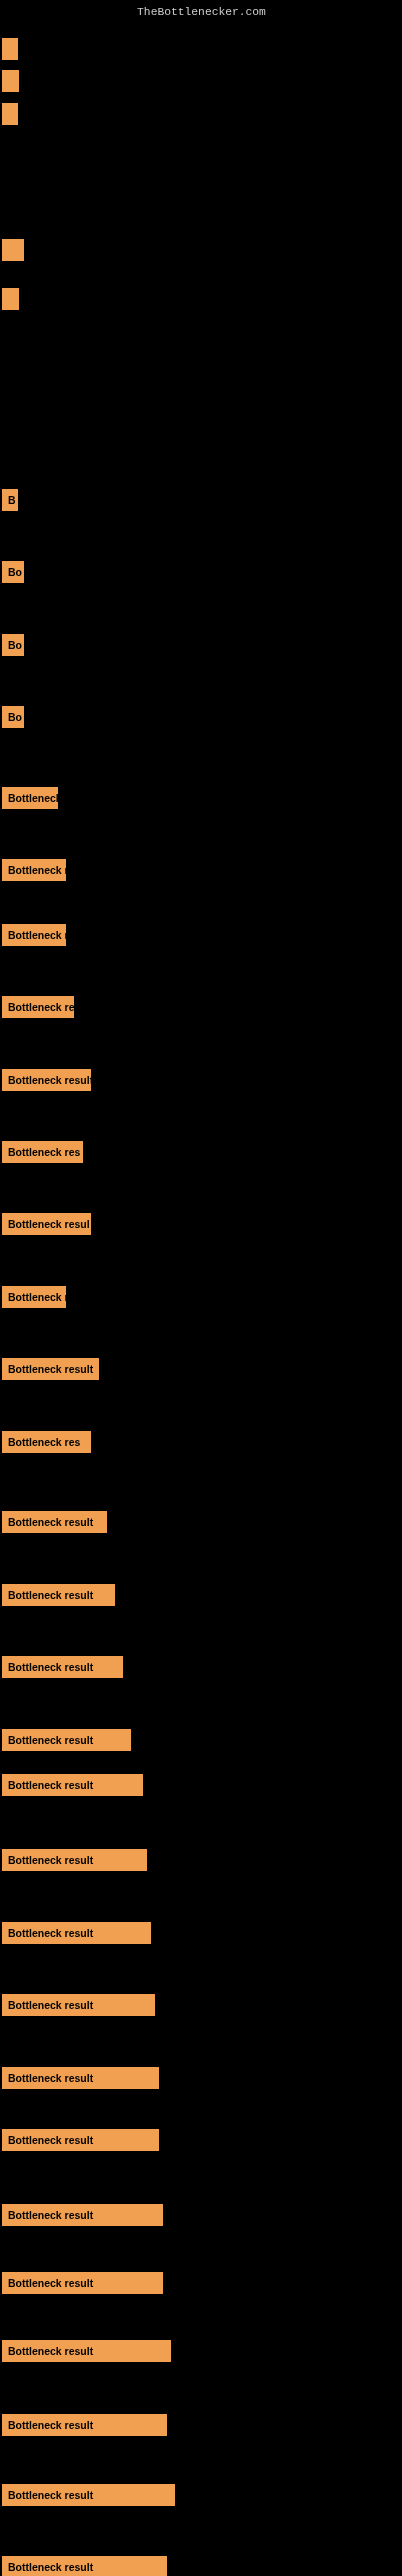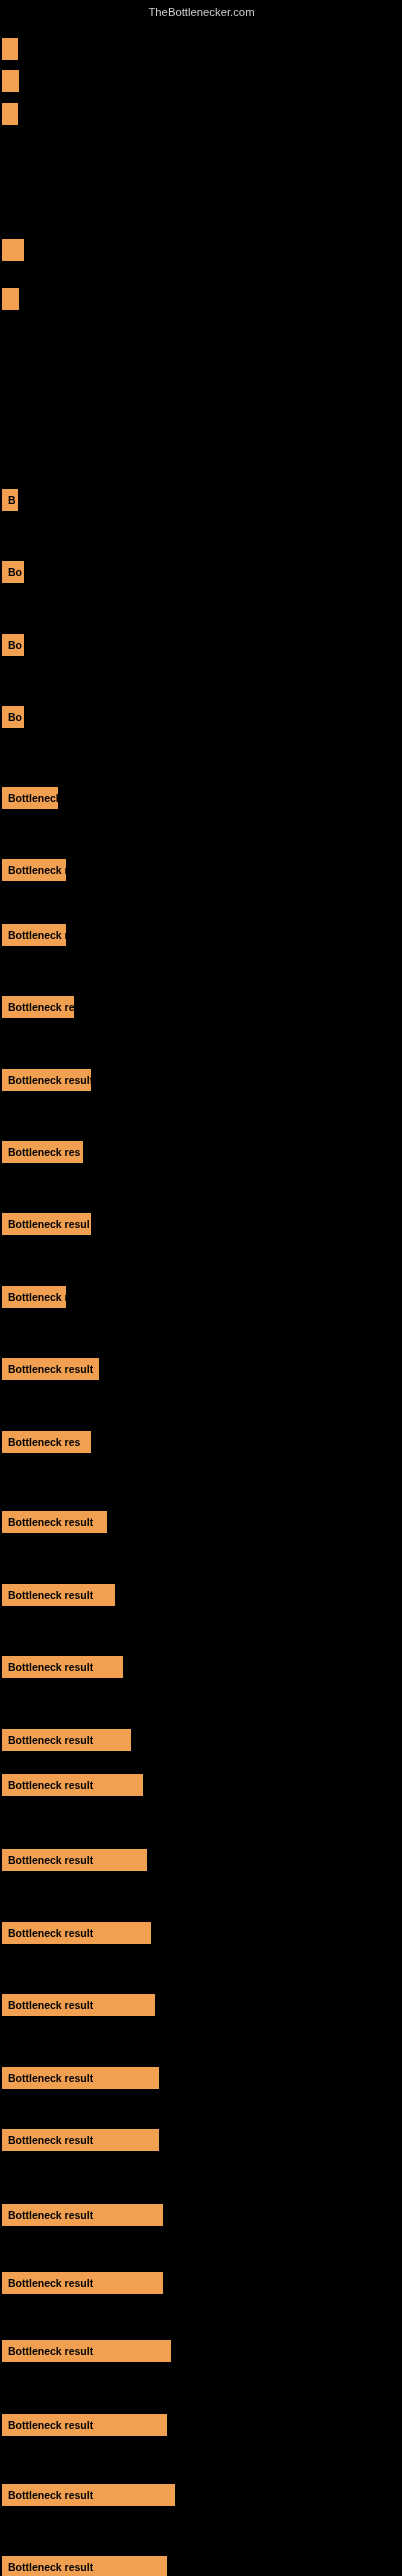--- a/index.html
+++ b/index.html
@@ -10,20 +10,21 @@
       font-family: Arial, sans-serif;
       position: relative;
       overflow-x: hidden;
     }
 
     .site-title {
       color: #ccc;
       font-size: 11.3px;
       text-align: center;
       padding: 6.4px 0 3.2px 0;
+      font-family: Liberation Mono, monospace;
     }
   </style>
 </head>
 <body>
 
 <div style="position:relative; width:403px; min-height:2576px; background:#000;">
   <div class="site-title">TheBottlenecker.com</div>
 
   <div id="bars-container" style="position:relative; width:403px; height:2576px;">
   <div style="position: absolute; top: 16px; left: 1.6px; background-color: rgb(240, 160, 80); width: 16px; min-height: 22.5px; padding: 4.8px 6.4px; font-size: 10.5px; font-weight: bold; color: rgb(0, 0, 0); white-space: nowrap; overflow: hidden; display: flex; align-items: center;"></div>

